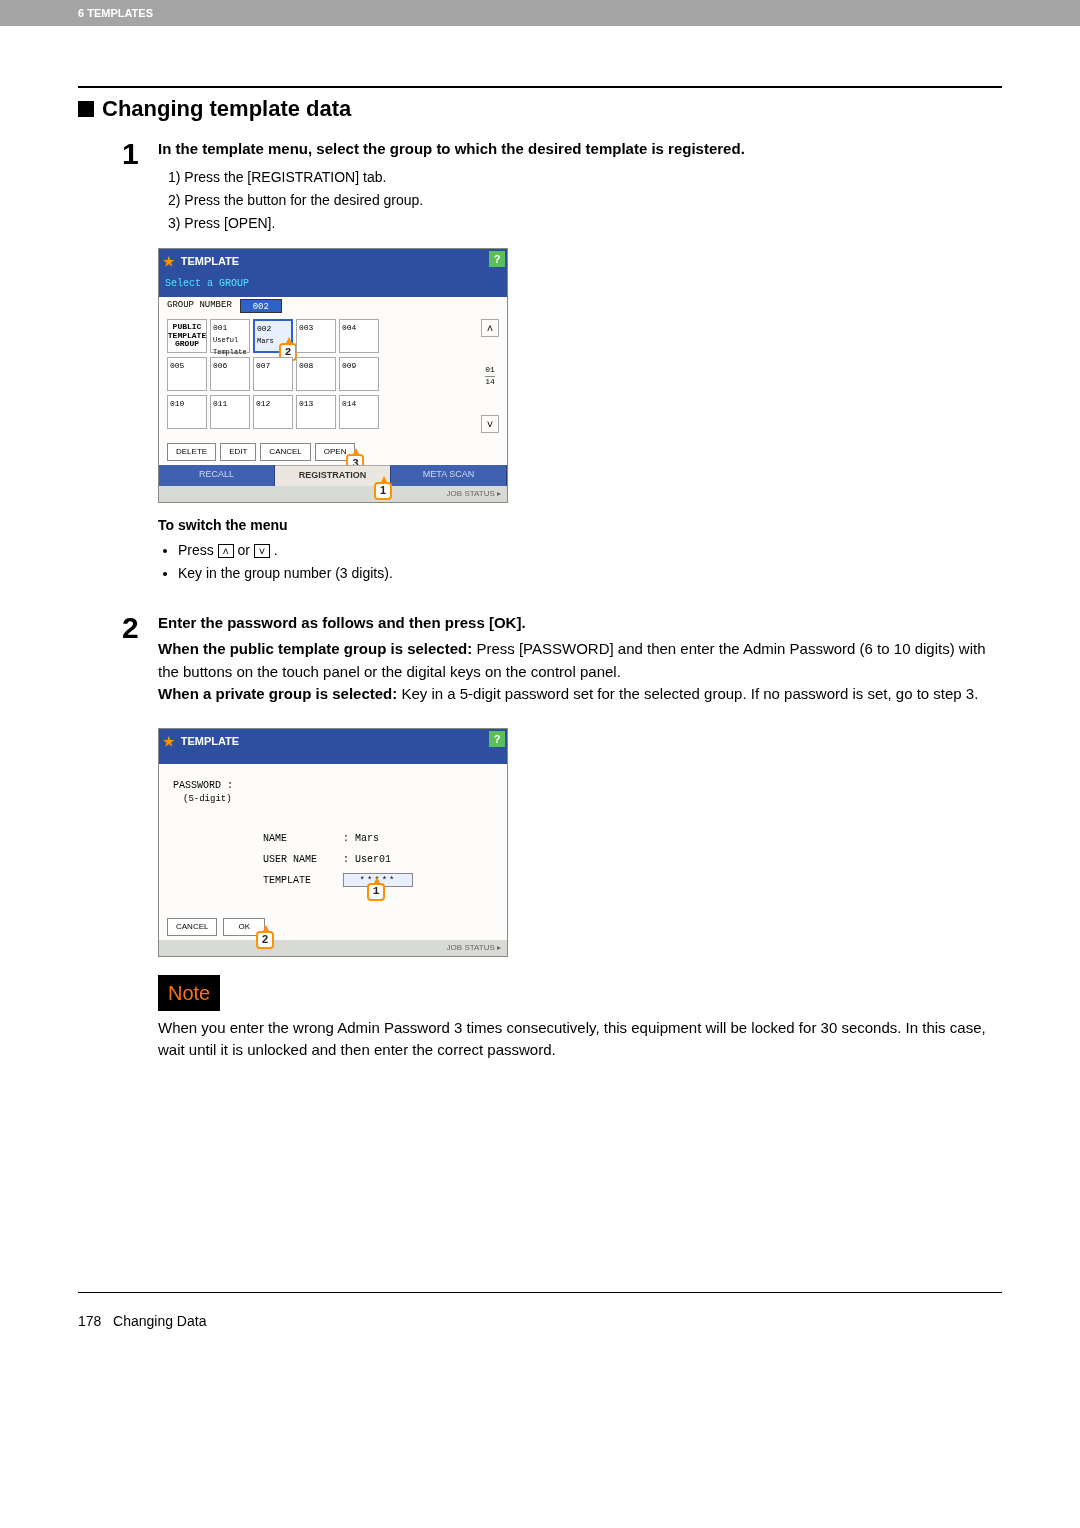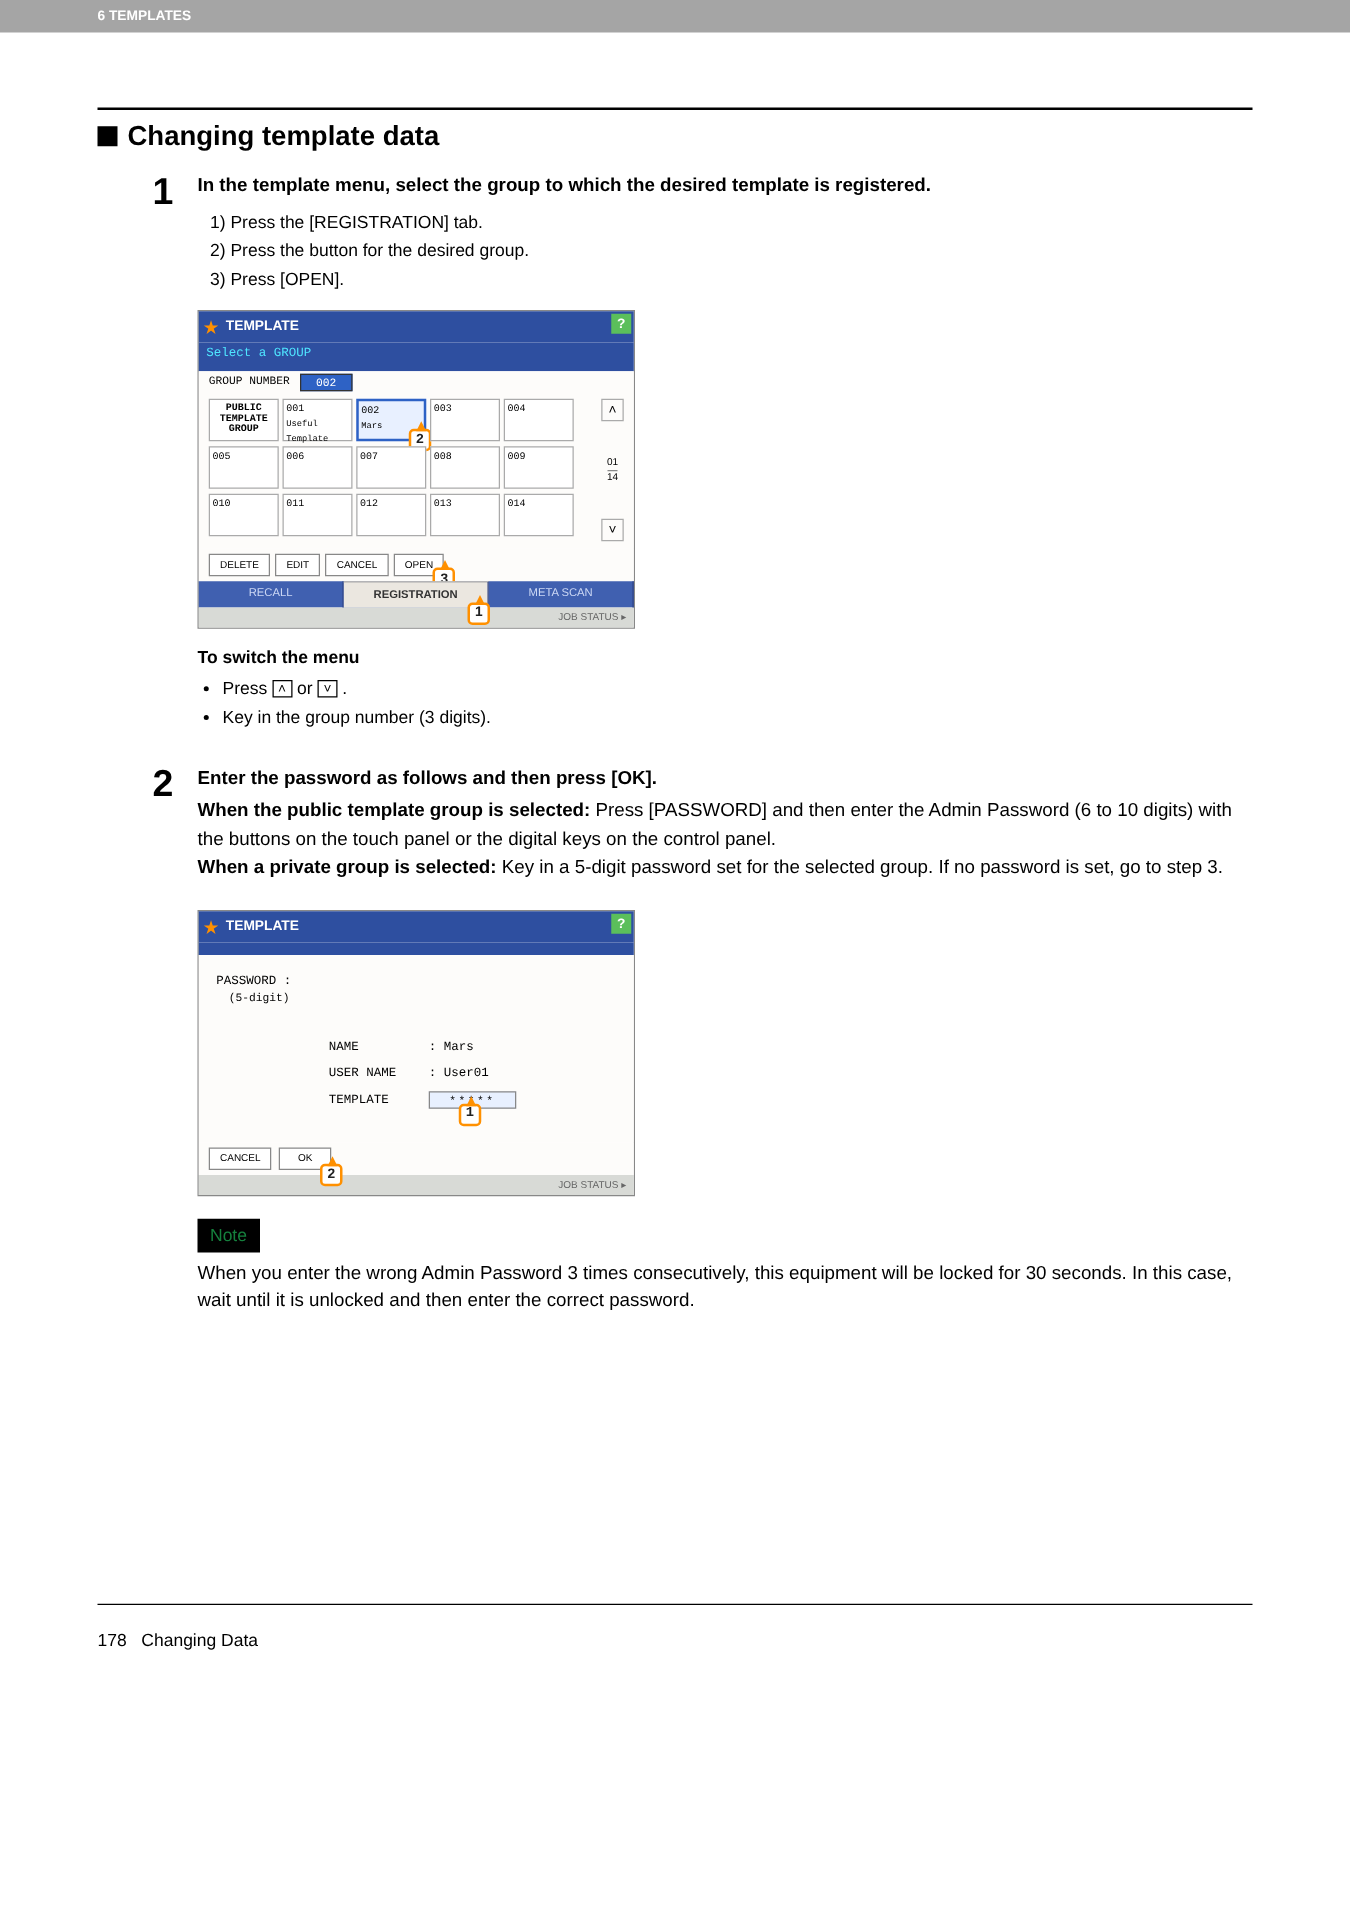--- a/index.html
+++ b/index.html
@@ -14,41 +14,41 @@
   .step-row { display: flex; margin-top: 16px; margin-left: 44px; }
   .step-num { font-size: 30px; font-weight: bold; width: 36px; flex-shrink: 0; line-height: 1.05; }
   .step-body { flex: 1; font-size: 15px; line-height: 1.5; }
   .step-body .bold { font-weight: bold; }
   .sub-list { margin-top: 6px; margin-left: 10px; font-size: 14px; }
   .sub-list div { margin-bottom: 2px; }
   .switch-title { font-weight: bold; font-size: 14px; margin-top: 12px; }
   .bullet-list { margin-top: 4px; font-size: 14px; margin-left: 12px; }
   .bullet-list li { list-style: disc; margin-left: 8px; margin-bottom: 2px; }
   .key-box { display:inline-block; border:1px solid #000; width:16px; height:14px; text-align:center; line-height:12px; font-size:11px; vertical-align:middle; }
-  .note-box { background: #000; color: #15803d; display: inline-block; padding: 3px 10px; font-size: 14px; margin-top: 18px; }
+  .note-box { background: #000; color: #f97316; display: inline-block; padding: 3px 10px; font-size: 20px; margin-top: 18px; }
   .note-text { font-size: 15px; line-height: 1.5; margin-top: 6px; }
   .hr-bottom { border: none; border-top: 1px solid #000; margin-top: 230px; margin-bottom: 8px; }
   .footer { font-size: 14px; padding-bottom: 40px; margin-top: 20px; }
 
   
   .screenshot { border: 1px solid #888; width: 350px; margin-top: 14px; margin-left: 0; background:#fff; font-family: Arial, sans-serif; }
   .ss-title { background: #2e4fa0; color: #fff; font-size: 11px; font-weight: bold; display:flex; align-items:center; padding: 3px 4px; position:relative; }
   .star { color: #ff9000; margin-right: 6px; font-size:13px; }
   .help-icon { position:absolute; right:2px; top:2px; width:16px; height:16px; background:#5bbf5b; color:#fff; text-align:center; font-size:11px; line-height:16px; font-weight:bold; }
   .ss-sub { background: #2e4fa0; color: #4fe6ff; font-size: 10px; font-family: 'Courier New', monospace; padding: 2px 6px 6px 6px; }
   .ss-body1 { background:#fdfcfa; padding: 2px 8px 6px 8px; }
   .gn-row { display:flex; align-items:center; gap:8px; font-size:9px; font-family:'Courier New',monospace; margin-bottom:6px; }
   .gn-input { background:#2e62c5; color:#fff; border:1px solid #333; width:42px; height:14px; text-align:center; font-size:9px; line-height:14px; }
   .grid-row { display:flex; gap:3px; margin-bottom:4px; }
-  .cell { border:1px solid #aaa; background:#fff; width:56px; height:34px; font-size:8px; font-family:'Courier New',monospace; padding:2px; position:relative; }
+  .cell { border:1px solid #aaa; background:#fff; width:40px; height:34px; font-size:8px; font-family:'Courier New',monospace; padding:2px; position:relative; }
   .cell.public { font-weight:bold; text-align:center; display:flex; align-items:center; justify-content:center; line-height:1.1; }
   .cell.sel { border:2px solid #2e62c5; background:#e8f0ff; }
   .side-col { display:flex; flex-direction:column; gap:3px; align-items:center; justify-content:space-between; margin-left:4px; }
   .arrow-btn { border:1px solid #aaa; width:18px; height:18px; display:flex; align-items:center; justify-content:center; font-size:11px; }
-  .page-ind { font-size:8px; font-family:Liberation Sans, sans-serif; line-height:1.1; }
+  .page-ind { font-size:8px; font-family:Liberation Mono, monospace; line-height:1.1; }
   .btn-row { display:flex; justify-content:flex-start; gap:4px; padding:4px 8px; background:#fdfcfa; }
   .btn { border:1px solid #888; background:#fff; font-size:8px; padding:2px 8px; position:relative; }
   .tabbar { display:flex; background:#4060b0; }
   .tab { flex:1; text-align:center; font-size:9px; color:#ccd8f5; padding:3px 0; border-right:1px solid #2a3f80; }
   .tab.active { background:#ebe7e0; color:#333; font-weight:bold; border-top:1px solid #aaa; }
   .jobstatus { background:#d8dad6; text-align:right; font-size:8px; color:#666; padding:2px 6px; }
   .callout { position:absolute; width:18px; height:18px; background:#fff; border:2px solid #ff9000; border-radius:4px; color:#222; font-size:11px; font-weight:bold; display:flex; align-items:center; justify-content:center; }
   .callout::before { content:""; position:absolute; top:-8px; left:4px; width:0; height:0; border-left:4px solid transparent; border-right:4px solid transparent; border-bottom:8px solid #ff9000; }
 
   

